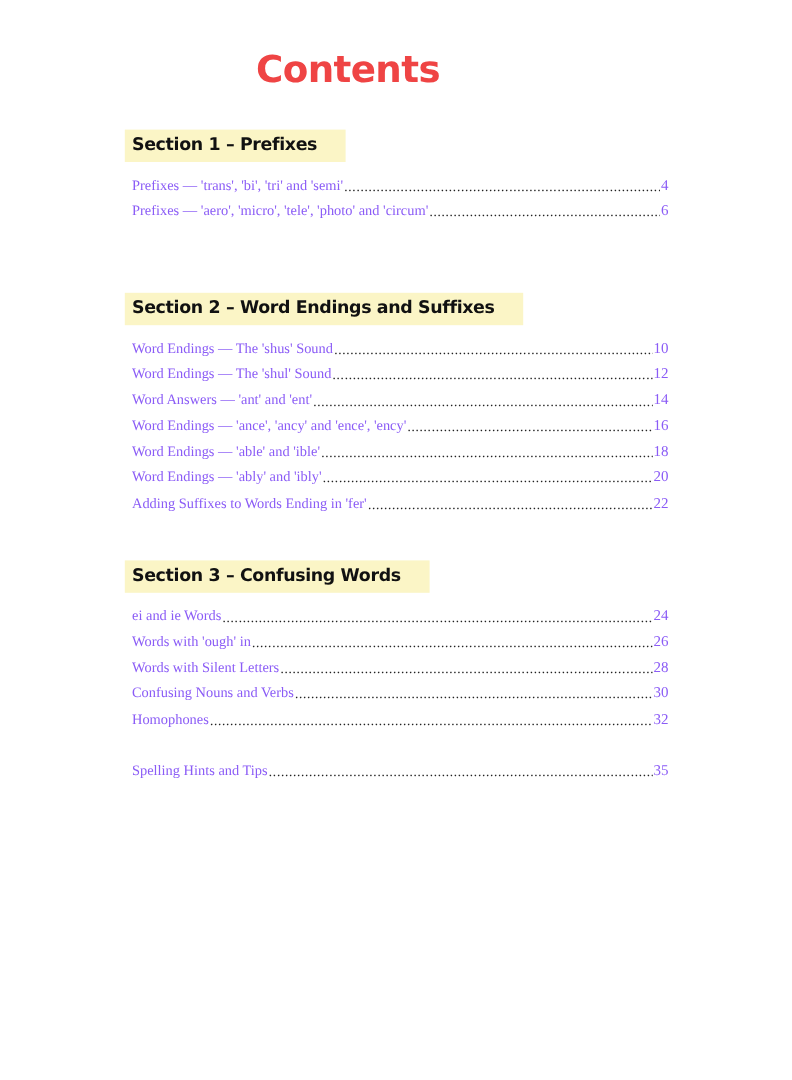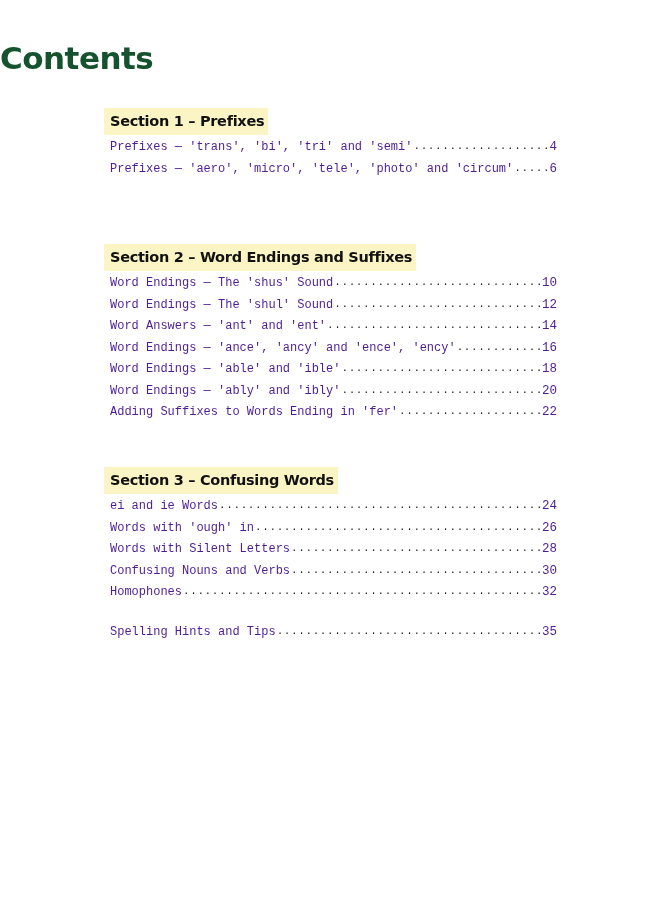--- a/index.html
+++ b/index.html
@@ -13,53 +13,53 @@
       position: relative;
       overflow: hidden;
       font-family: "DejaVu Sans", sans-serif;
       color: #1a1a1a;
     }
     .title {
       position: absolute;
       left: 0;
       width: 580px;
       top: 40px;
-      text-align: left;
+      text-align: center;
       font-family: "DejaVu Sans", sans-serif;
       font-weight: bold;
       font-size: 31px;
       letter-spacing: -0.5px;
-      color: #14532d;
+      color: #ef4444;
     }
     .section-head {
       position: absolute;
       left: 104px;
       height: 27px;
       background: #fbf5c6;
-      padding: 0 4px 0 6px;
+      padding: 0 24px 0 6px;
       line-height: 27px;
       font-family: "DejaVu Sans", sans-serif;
       font-weight: bold;
       font-size: 14.5px;
       letter-spacing: -0.3px;
       color: #111;
       white-space: nowrap;
     }
     .toc-list {
       position: absolute;
       left: 110px;
       width: 447px;
     }
     .toc-row {
       display: flex;
-      align-items: flex-start;
+      align-items: flex-end;
       height: 21.5px;
-      font-family: Liberation Mono, monospace;
+      font-family: Liberation Serif, serif;
       font-size: 12px;
-      color: #4c1d95;
+      color: #8b5cf6;
     }
     .toc-label {
       white-space: nowrap;
       flex: 0 0 auto;
     }
     .toc-dots {
       flex: 1 1 auto;
       overflow: hidden;
       white-space: nowrap;
       margin: 0 1px;

